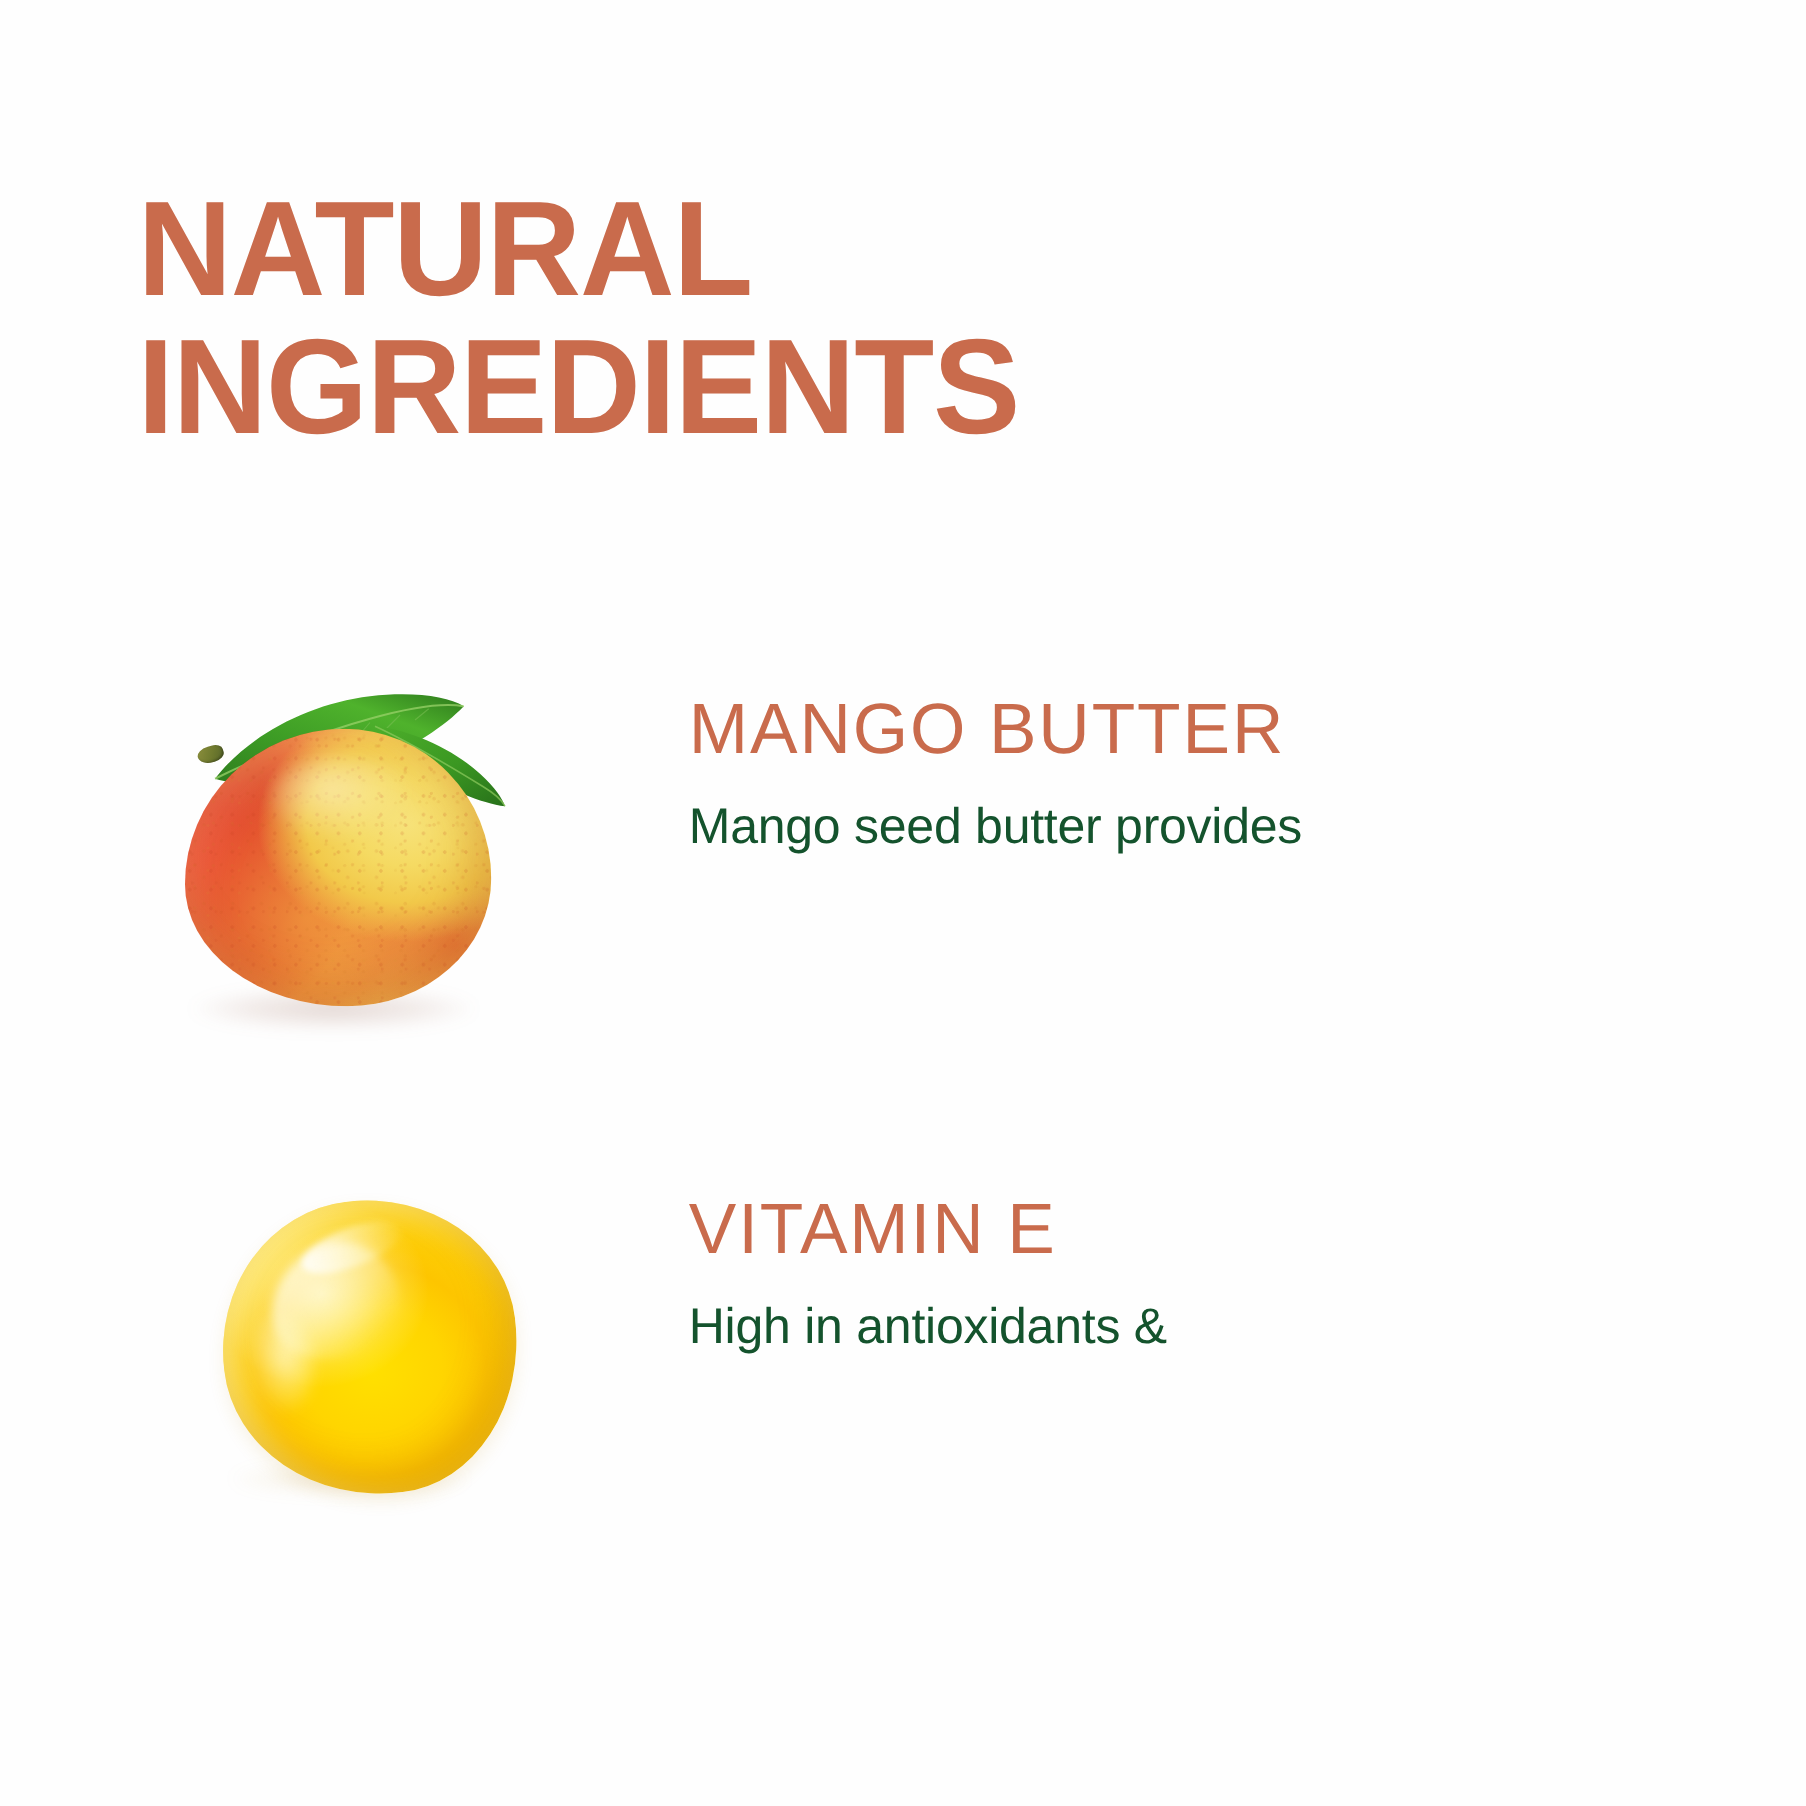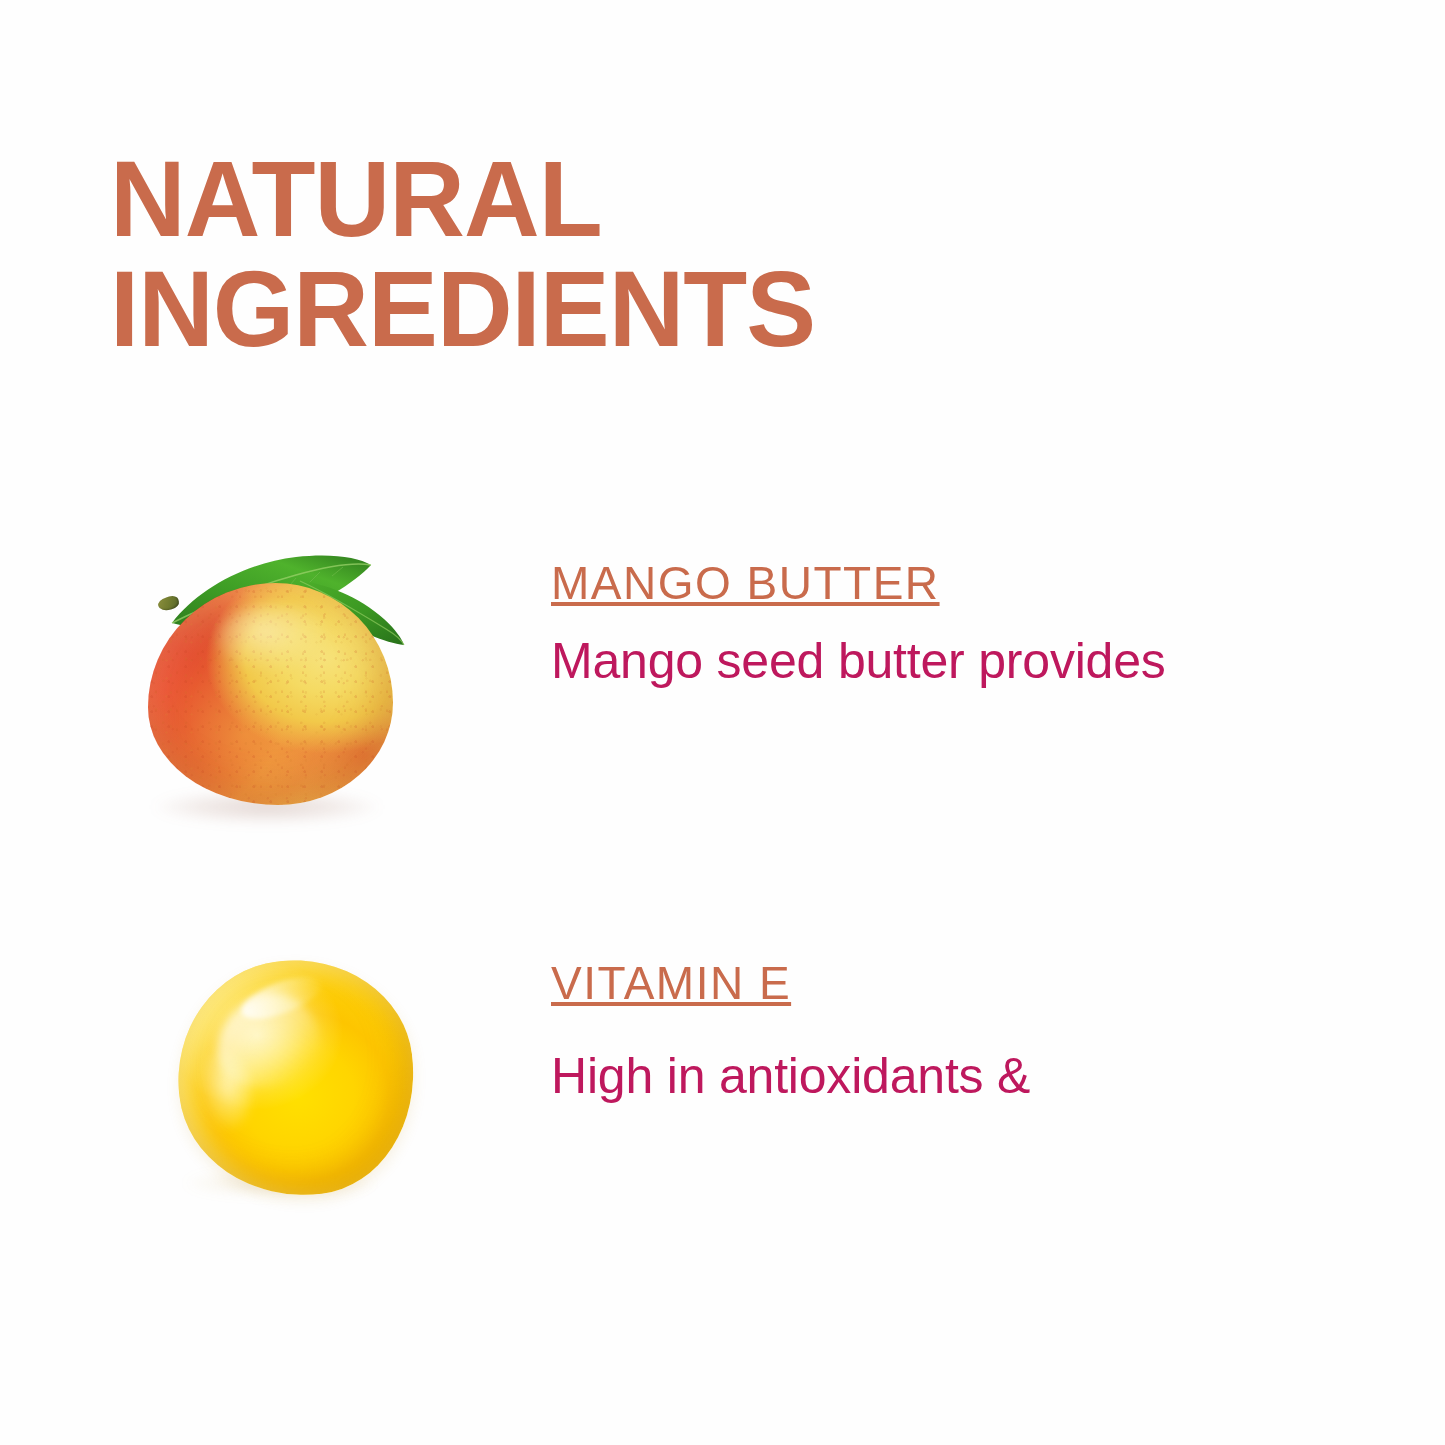--- a/index.html
+++ b/index.html
@@ -60,43 +60,42 @@
   }
   .row-text {
     position: absolute;
     left: 551px;
     top: 0;
     width: 680px;
   }
   .ing-title {
     font-family: "Liberation Sans", "DejaVu Sans", sans-serif;
     font-weight: 300;
-    font-size: 46px;
+    font-size: 57px;
     line-height: 62px;
     letter-spacing: 1.5px;
     color: #c96b4c;
     text-transform: uppercase;
     margin: 0;
     padding: 0;
-    text-decoration: underline;
   }
   .ing-desc {
     font-family: "Liberation Sans", "DejaVu Sans", sans-serif;
     font-weight: 400;
-    font-size: 50px;
+    font-size: 40px;
     line-height: 58px;
     letter-spacing: -0.2px;
-    color: #be185d;
+    color: #14532d;
     margin: 0;
     padding: 0;
   }
   #row-mango .ing-title   { position: absolute; top: 17px; }
   #row-mango .ing-desc    { position: absolute; top: 97px; width: 690px; }
   #row-vitamin .ing-title { position: absolute; top: 22px; }
-  #row-vitamin .ing-desc  { position: absolute; top: 102px; width: 600px; margin-top: 15px; }
+  #row-vitamin .ing-desc  { position: absolute; top: 102px; width: 600px; }
 
   
   .mango-stage {
     position: absolute;
     left: 0;
     top: 0;
     width: 310px;
     height: 300px;
   }
   

